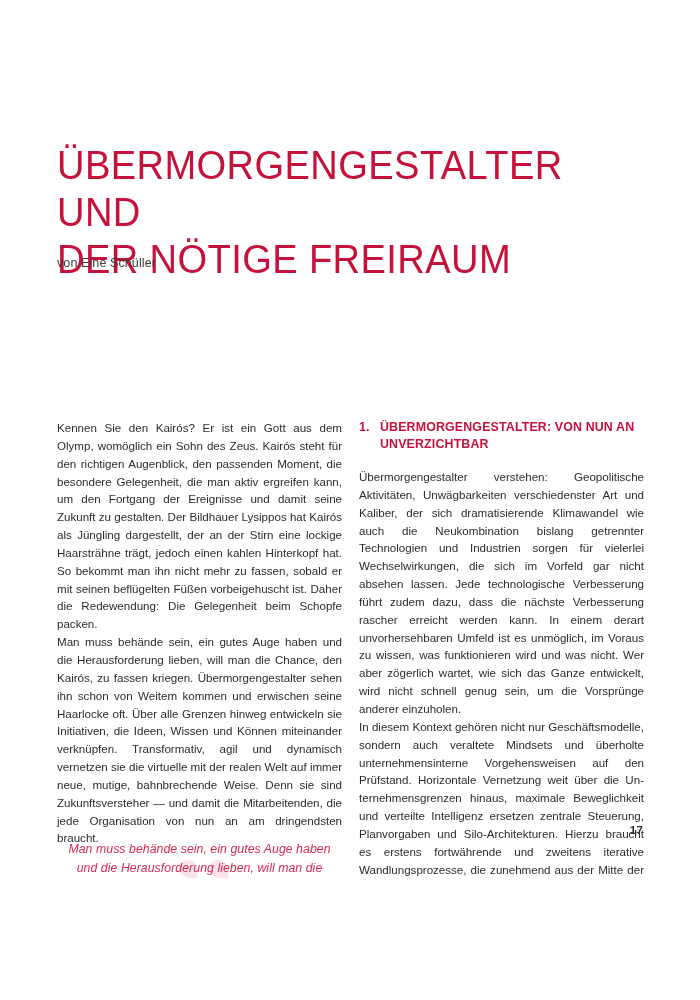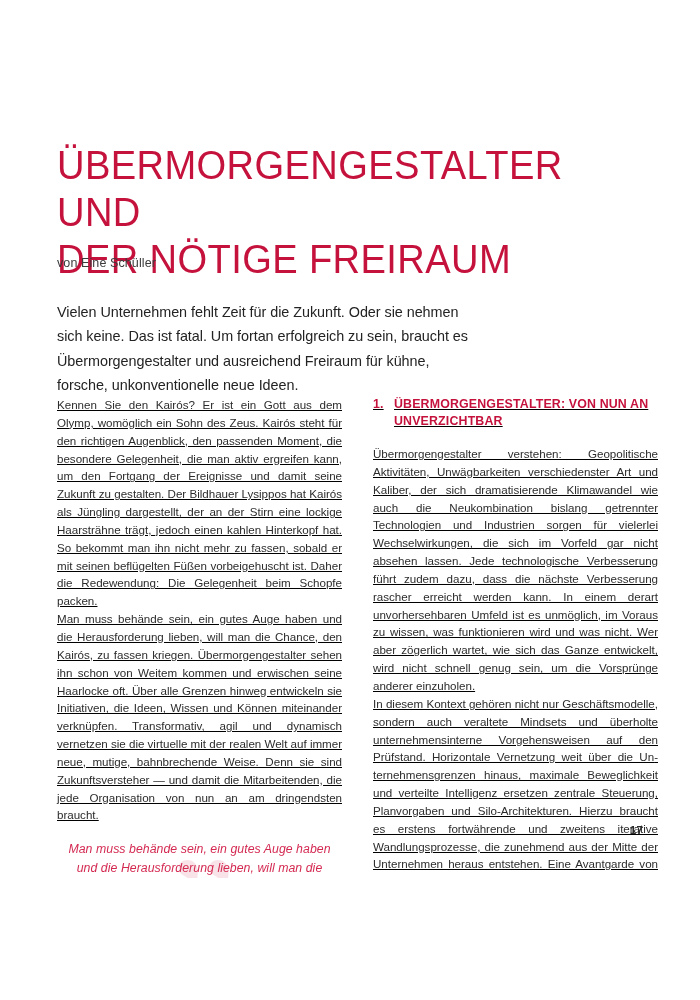--- a/index.html
+++ b/index.html
@@ -66,25 +66,24 @@
     font-size: 14.4px;
     font-weight: 400;
     line-height: 24.4px;
     letter-spacing: -0.05px;
   }
 
   
   .columns {
     position: absolute;
     left: 57px;
-    top: 396px;
+    top: 419px;
     width: 587px;
     display: flex;
-    gap: 31px;
-    text-decoration: underline;
+    gap: 17px;
   }
   .col {
     width: 285px;
     flex: 0 0 285px;
   }
 
   .body-p {
     margin: 0;
     color: #2c2c2c;
     font-size: 11.6px;
@@ -173,21 +172,20 @@
 
 <div class="page">
 
   <div class="masthead">
     <h1 class="headline">ÜBERMORGENGESTALTER UND
 DER NÖTIGE FREIRAUM</h1>
   </div>
 
   <p class="byline">von Eine Schüller</p>
 
-  <p class="deck">Vielen Unternehmen fehlt Zeit für die Zukunft. Oder sie nehmen sich keine. Das ist fatal. Um fortan erfolgreich zu sein, braucht es Übermorgengestalter und ausreichend Freiraum für kühne, forsche, unkonventionelle neue Ideen.</p>
 
   <div class="columns">
 
     <div class="col">
       <p class="body-p">Kennen Sie den Kairós? Er ist ein Gott aus dem Olymp, womöglich ein Sohn des Zeus. Kairós steht für den richtigen Augenblick, den passenden Mo­ment, die besondere Gelegenheit, die man aktiv er­greifen kann, um den Fortgang der Ereignisse und damit seine Zukunft zu gestalten. Der Bildhauer Lysippos hat Kairós als Jüngling dargestellt, der an der Stirn eine lockige Haarsträhne trägt, jedoch einen kahlen Hinterkopf hat. So bekommt man ihn nicht mehr zu fassen, sobald er mit seinen beflü­gelten Füßen vorbeigehuscht ist. Daher die Rede­wendung: Die Gelegenheit beim Schopfe packen.</p>
       <p class="body-p last-line-left">Man muss behände sein, ein gutes Auge haben und die Herausforderung lieben, will man die Chance, den Kairós, zu fassen kriegen. Übermorgenge­stalter sehen ihn schon von Weitem kommen und erwischen seine Haarlocke oft. Über alle Grenzen hinweg entwickeln sie Initiativen, die Ideen, Wissen und Können miteinander verknüpfen. Transforma­tiv, agil und dynamisch vernetzen sie die virtuelle mit der realen Welt auf immer neue, mutige, bahn­brechende Weise. Denn sie sind Zukunftsverste­her — und damit die Mitarbeitenden, die jede Orga­nisation von nun an am dringendsten braucht.</p>
     </div>
 
     <div class="col">
       <h2 class="section-head">

